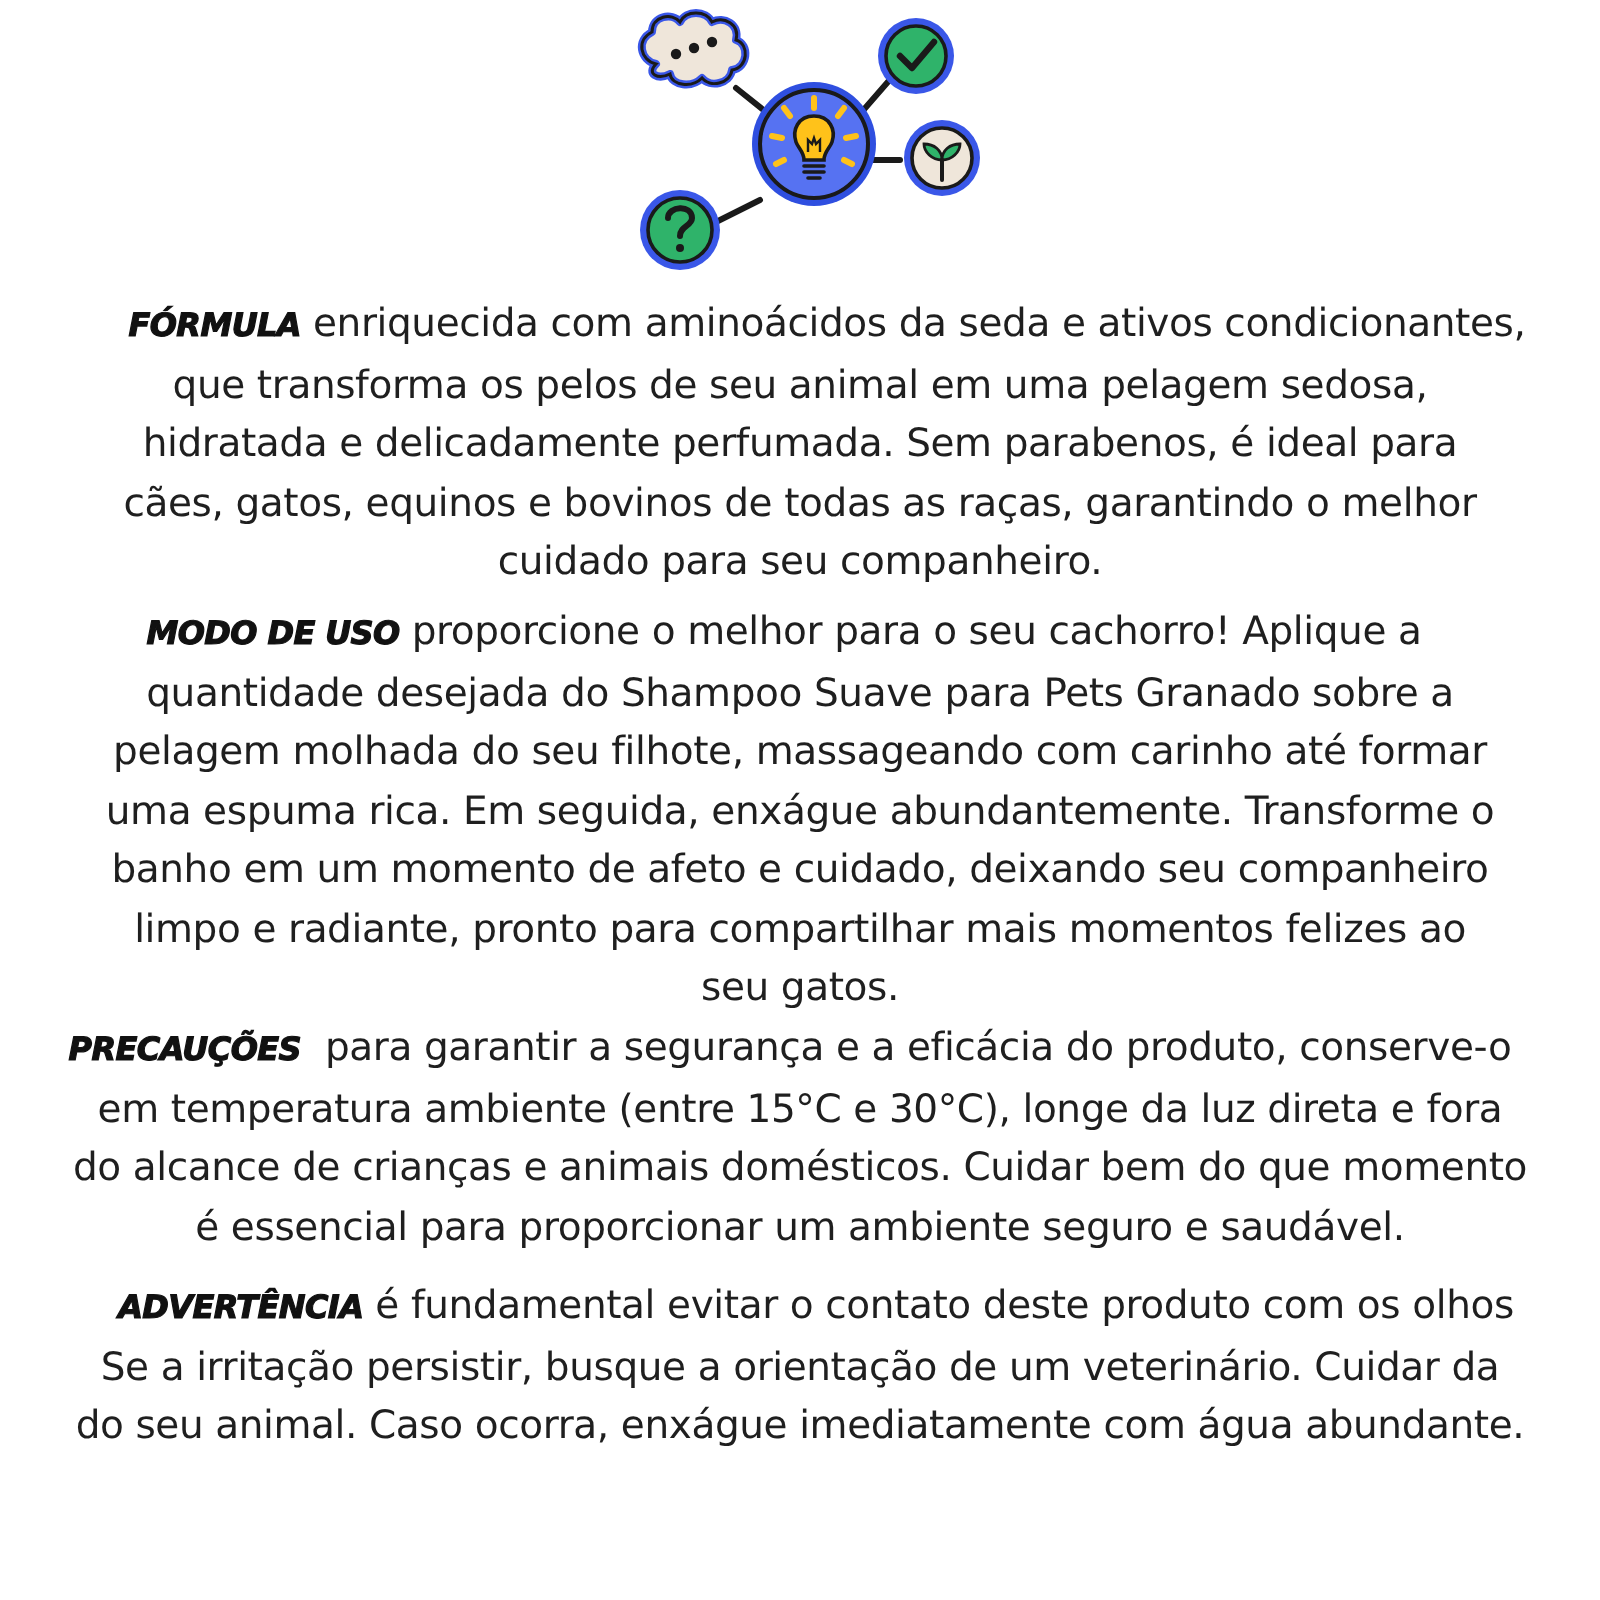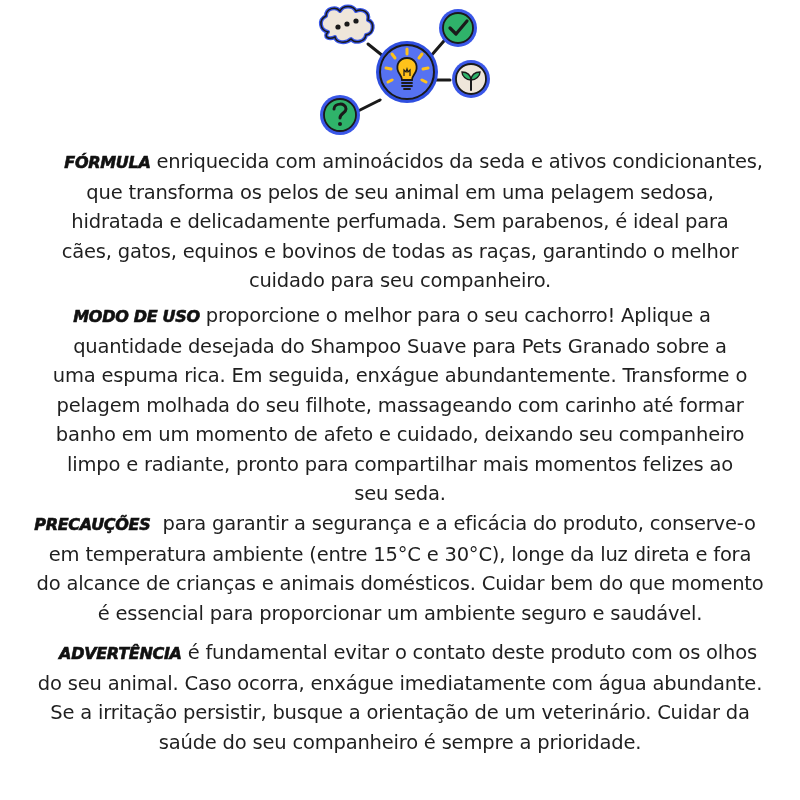--- a/index.html
+++ b/index.html
@@ -120,37 +120,36 @@
     <span class="line">hidratada e delicadamente perfumada. Sem parabenos, é ideal para</span>
     <span class="line">cães, gatos, equinos e bovinos de todas as raças, garantindo o melhor</span>
     <span class="line">cuidado para seu companheiro.</span>
   </p>
 </section>
 
 <section class="section" style="top:301px;">
   <p>
     <span class="line" style="padding-right:16px;"><span class="label">MODO DE USO</span><span> proporcione o melhor para o seu cachorro! Aplique a</span></span>
     <span class="line">quantidade desejada do Shampoo Suave para Pets Granado sobre a</span>
+    <span class="line">pelagem molhada do seu filhote, massageando com carinho até formar</span>
     <span class="line">uma espuma rica. Em seguida, enxágue abundantemente. Transforme o</span>
-    <span class="line">pelagem molhada do seu filhote, massageando com carinho até formar</span>
     <span class="line">banho em um momento de afeto e cuidado, deixando seu companheiro</span>
     <span class="line">limpo e radiante, pronto para compartilhar mais momentos felizes ao</span>
-    <span class="line">seu seda.</span>
+    <span class="line">seu gatos.</span>
   </p>
 </section>
 
 <section class="section" style="top:509px;">
   <p>
     <span class="line" style="padding-right:10px;"><span class="label">PRECAUÇÕES</span><span style="white-space:pre;">  para garantir a segurança e a eficácia do produto, conserve-o</span></span>
     <span class="line">em temperatura ambiente (entre 15°C e 30°C), longe da luz direta e fora</span>
     <span class="line">do alcance de crianças e animais domésticos. Cuidar bem do que momento</span>
     <span class="line">é essencial para proporcionar um ambiente seguro e saudável.</span>
   </p>
 </section>
 
 <section class="section" style="top:638px;">
   <p>
     <span class="line" style="padding-left:16px;"><span class="label">ADVERTÊNCIA</span><span> é fundamental evitar o contato deste produto com os olhos</span></span>
+    <span class="line">Se a irritação persistir, busque a orientação de um veterinário. Cuidar da</span>
     <span class="line">do seu animal. Caso ocorra, enxágue imediatamente com água abundante.</span>
-    <span class="line">Se a irritação persistir, busque a orientação de um veterinário. Cuidar da</span>
-    <span class="line">saúde do seu companheiro é sempre a prioridade.</span>
   </p>
 </section>
 
 </body></html>

